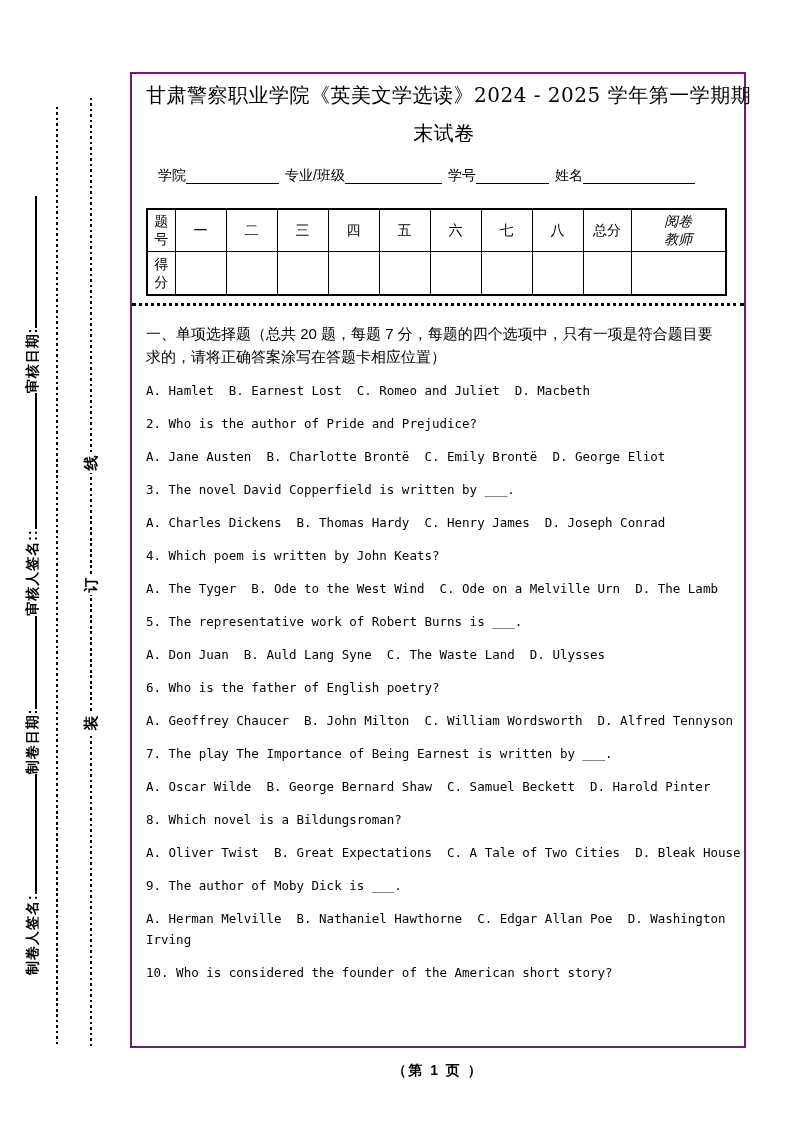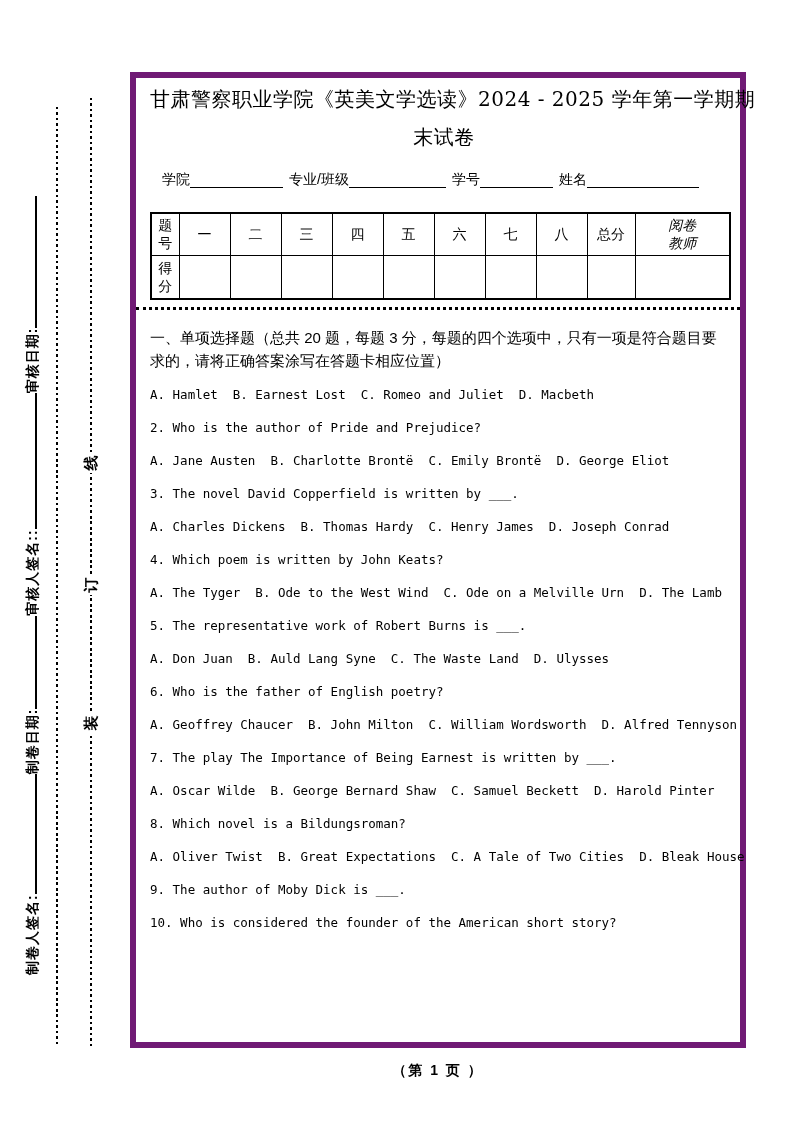--- a/index.html
+++ b/index.html
@@ -20,21 +20,21 @@
   .seal-ul { display:inline-block; height:15px; border-bottom:2px solid #000; }
   .ul-a { width:120px; } .ul-b { width:93px; } .ul-c { width:136px; } .ul-d { width:132px; }
 
   .bind-char { position:absolute; left:81px; width:20px; height:22px; line-height:22px;
     text-align:center; font-size:15px; font-weight:bold; background:#fff;
     transform:rotate(-90deg); }
   .bind-char.c1 { top:452px; } .bind-char.c2 { top:574px; } .bind-char.c3 { top:712px; }
 
   
   .main-box { position:absolute; left:130px; top:72px; width:616px; height:976px;
-    border:6px solid #701a75; padding:8px 2px 0 14px; background:#fff; }
+    border:2px solid #701a75; padding:8px 2px 0 14px; background:#fff; }
 
   .title-line { text-align:center; font-family:"DejaVu Serif",serif; font-size:20px;
     line-height:26px; white-space:nowrap; letter-spacing:0.5px; }
   .title-line.second { margin-top:12px; }
 
   .fields-row { margin:20px 0 0 12px; display:flex; align-items:flex-end; font-size:14px; }
   .field-label { line-height:18px; }
   .field-blank { display:inline-block; height:14px; border-bottom:1.5px solid #000; }
   .fb-1 { width:93px; margin-right:6px; } .fb-2 { width:97px; margin-right:6px; }
   .fb-3 { width:73px; margin-right:6px; } .fb-4 { width:112px; }
@@ -127,41 +127,42 @@
         <td class="c-num"></td>
         <td class="c-total"></td>
         <td class="c-grader"></td>
       </tr>
     </tbody>
       </table>
 
     <div class="dotted-sep"></div>
 
     <div class="section-intro">
-      <div>一、单项选择题（总共 20 题，每题 3 分，每题的四个选项中，只有一项是符合题目要</div>
+      <div>一、单项选择题（总共 20 题，每题 7 分，每题的四个选项中，只有一项是符合题目要</div>
       <div>求的，请将正确答案涂写在答题卡相应位置）</div>
     </div>
 
     <div class="questions">
       <div class="line">A. Hamlet  B. Earnest Lost  C. Romeo and Juliet  D. Macbeth</div>
       <div class="line">2. Who is the author of Pride and Prejudice?</div>
       <div class="line">A. Jane Austen  B. Charlotte Brontë  C. Emily Brontë  D. George Eliot</div>
       <div class="line">3. The novel David Copperfield is written by ___.</div>
       <div class="line">A. Charles Dickens  B. Thomas Hardy  C. Henry James  D. Joseph Conrad</div>
       <div class="line">4. Which poem is written by John Keats?</div>
       <div class="line">A. The Tyger  B. Ode to the West Wind  C. Ode on a Melville Urn  D. The Lamb</div>
       <div class="line">5. The representative work of Robert Burns is ___.</div>
       <div class="line">A. Don Juan  B. Auld Lang Syne  C. The Waste Land  D. Ulysses</div>
       <div class="line">6. Who is the father of English poetry?</div>
       <div class="line">A. Geoffrey Chaucer  B. John Milton  C. William Wordsworth  D. Alfred Tennyson</div>
       <div class="line">7. The play The Importance of Being Earnest is written by ___.</div>
       <div class="line">A. Oscar Wilde  B. George Bernard Shaw  C. Samuel Beckett  D. Harold Pinter</div>
       <div class="line">8. Which novel is a Bildungsroman?</div>
       <div class="line">A. Oliver Twist  B. Great Expectations  C. A Tale of Two Cities  D. Bleak House</div>
       <div class="line">9. The author of Moby Dick is ___.</div>
+      <div class="line">A. Herman Melville  B. Nathaniel Hawthorne  C. Edgar Allan Poe  D. Washington Irving</div>
       <div class="line">10. Who is considered the founder of the American short story?</div>
     </div>
 
   </div>
 
   <div class="page-footer">（第 1 页 ）</div>
 
 </div>
 
 </body></html>

